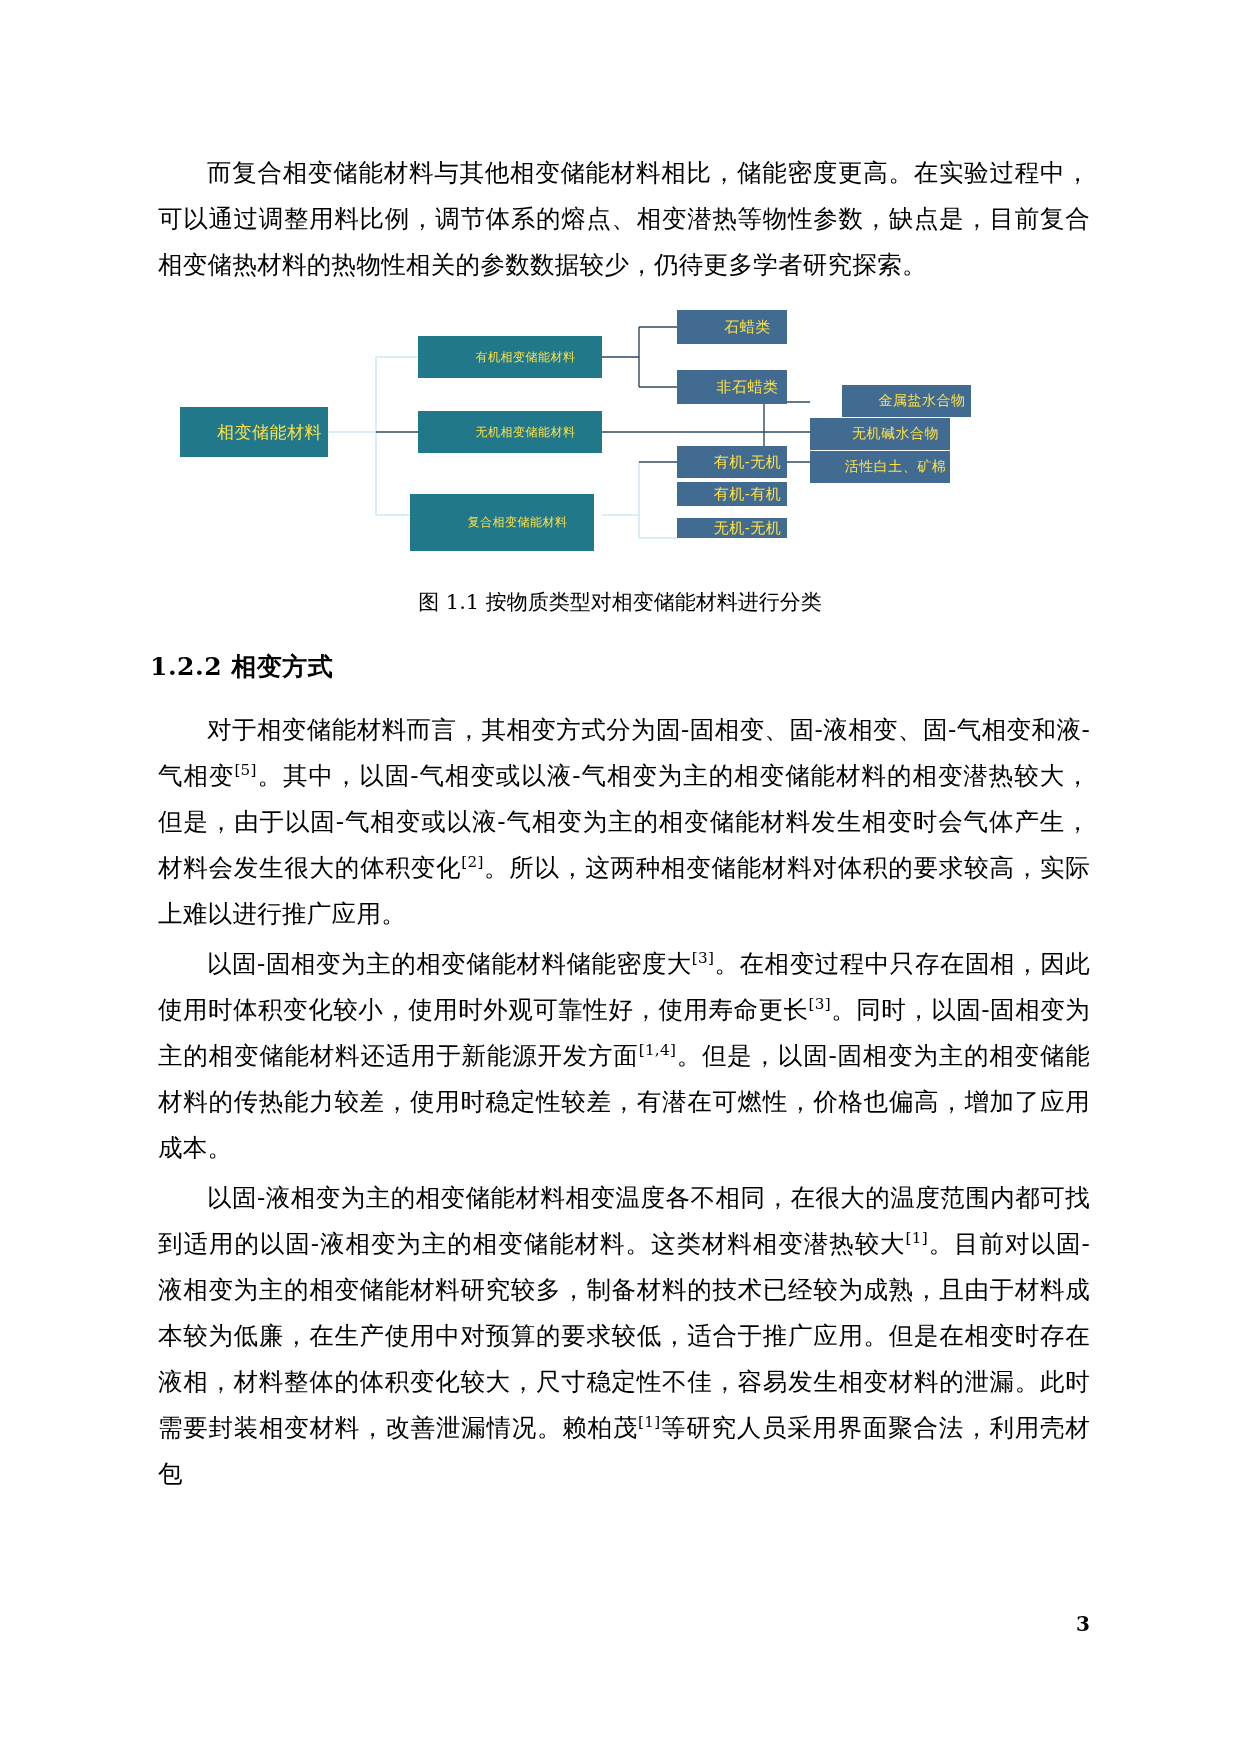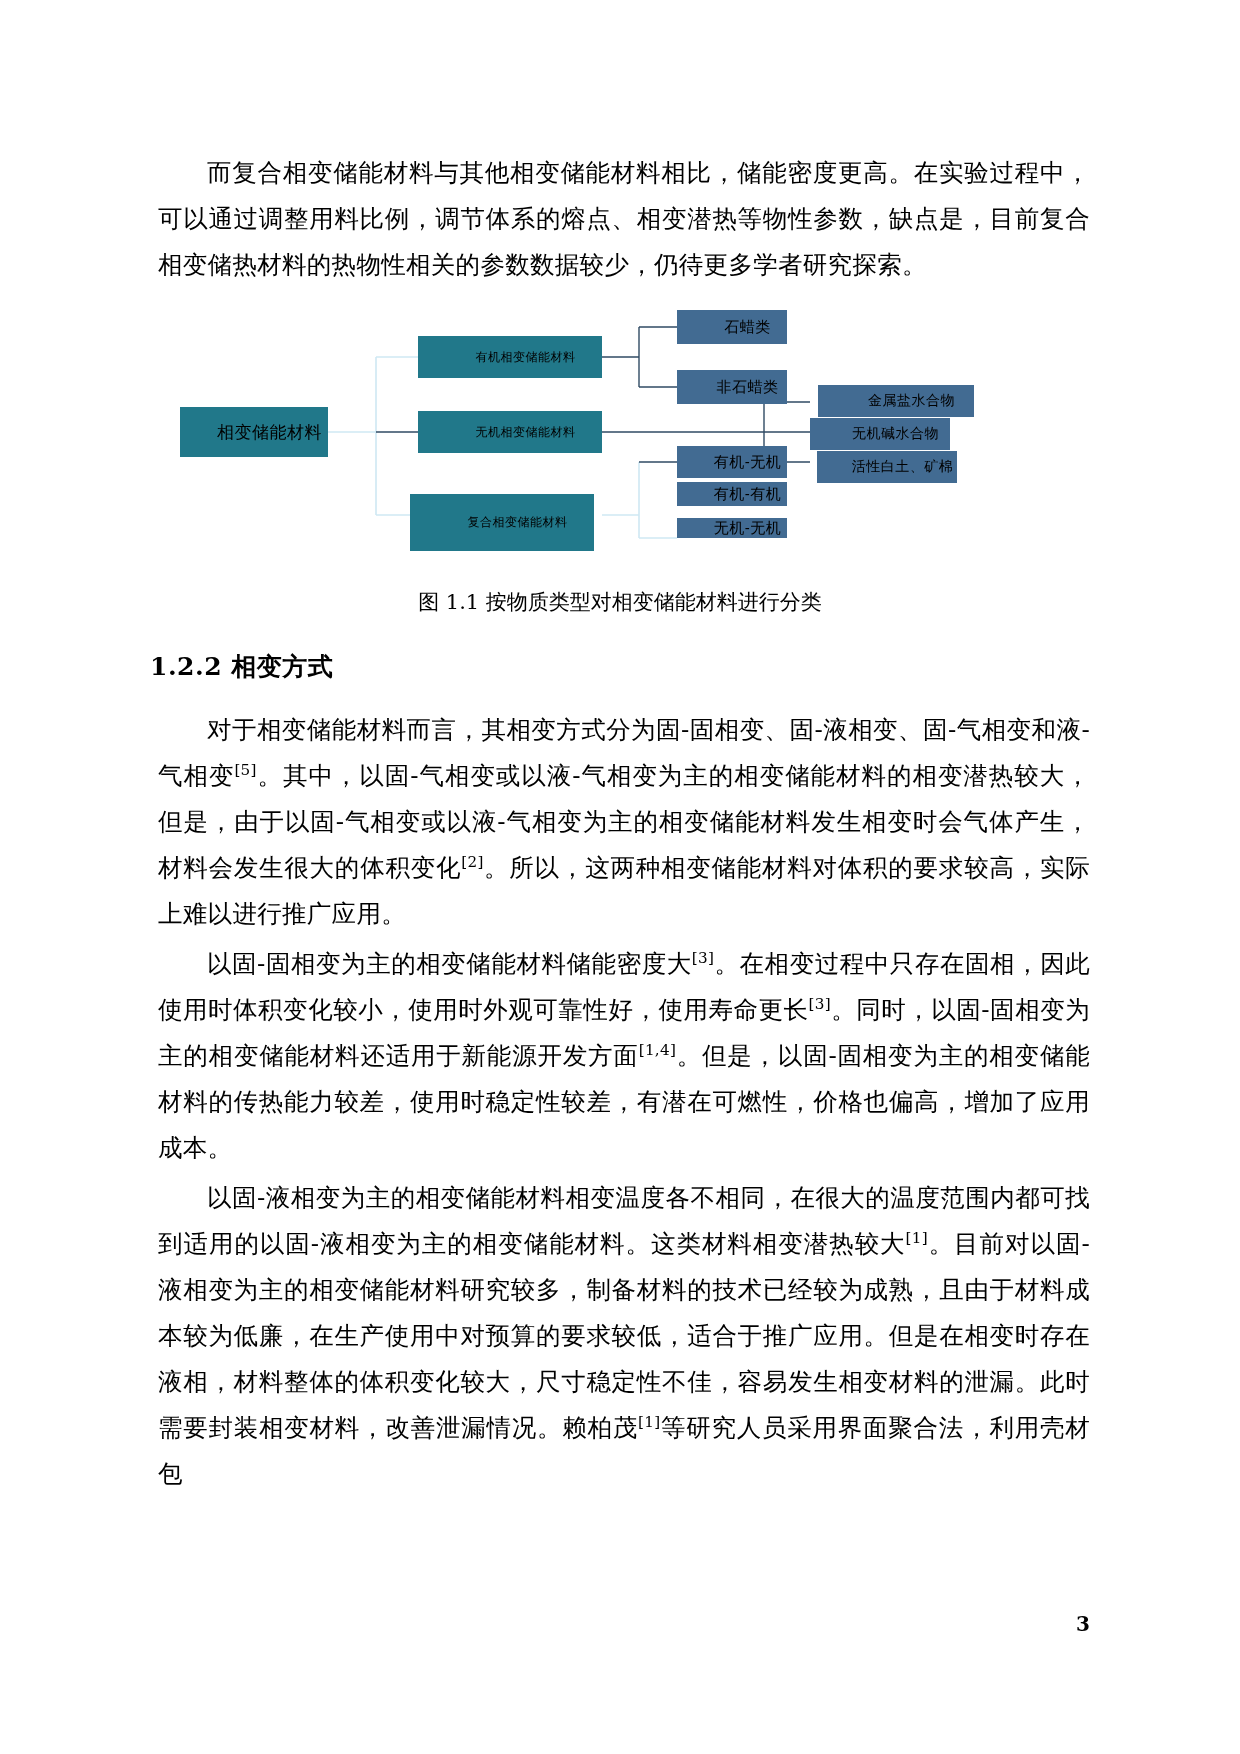--- a/index.html
+++ b/index.html
@@ -65,21 +65,21 @@
     left: 0; top: 0;
     width: 940px;
     height: 245px;
   }
 
   .node {
     position: absolute;
     display: flex;
     align-items: center;
     justify-content: center;
-    color: #000000;
+    color: #fde047;
     font-family: Liberation Sans, sans-serif;
     letter-spacing: 0.5px;
     z-index: 2;
     padding-left: 31px;
   }
   .node.root {
     background: #1F7A8C;
     background: #21788A;
     font-size: 17px;
   }
@@ -177,29 +177,29 @@
     </div>
 
     <div class="node level3" style="left:527px; top:0px; width:110px; height:34px;">
       <span>石蜡类</span>
     </div>
 
     <div class="node level3" style="left:527px; top:60px; width:110px; height:34px;">
       <span>非石蜡类</span>
     </div>
 
-    <div class="node level4" style="left:668px; top:75px; width:156px; height:32px;">
+    <div class="node level4" style="left:692px; top:75px; width:129px; height:32px;">
       <span>金属盐水合物</span>
     </div>
 
     <div class="node level4" style="left:660px; top:108px; width:140px; height:32px;">
       <span>无机碱水合物</span>
     </div>
 
-    <div class="node level4" style="left:660px; top:141px; width:140px; height:32px;margin-left:7px;">
+    <div class="node level4" style="left:660px; top:141px; width:140px; height:32px;">
       <span>活性白土、矿棉</span>
     </div>
 
     <div class="node level3" style="left:527px; top:136px; width:110px; height:32px;">
       <span>有机-无机</span>
     </div>
 
     <div class="node level3" style="left:527px; top:172px; width:110px; height:24px;">
       <span>有机-有机</span>
     </div>

